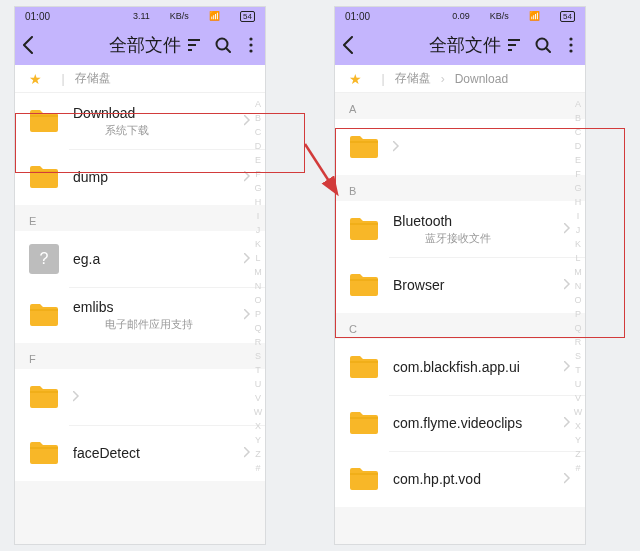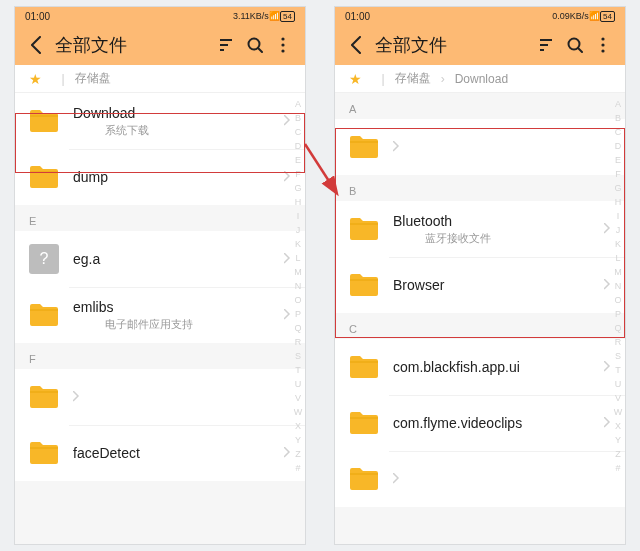--- a/index.html
+++ b/index.html
@@ -7,47 +7,48 @@
     background: #eef0f2;
     font-family: -apple-system, "Helvetica Neue", Arial, sans-serif;
     width: 640px;
     height: 551px;
     position: relative;
     overflow: hidden;
   }
   .phone {
     position: absolute;
     top: 6px;
-    width: 292px;
+    width: 252px;
     height: 539px;
-    background: #fdba74;
+    background: #c4b5fd;
     border: 1px solid #d9dbdd;
     overflow: hidden;
   }
   .phone.left  { left: 14px; }
   .phone.right { left: 334px; }
 
   
   .status {
     height: 18px;
     display: flex;
     align-items: center;
     justify-content: space-between;
     padding: 0 10px;
     font-size: 10px;
     color: #222;
   }
-  .status .right-icons { display: flex; align-items: center; gap: 0; font-size: 9px; }
+  .status .right-icons { display: flex; align-items: center; gap: 20px; font-size: 9px; }
 
   
   .titlebar {
     height: 40px;
     display: flex;
     align-items: center;
-    padding: 0 8px;
+    padding: 0 0;
+    text-align: right;
   }
   .titlebar .title {
     flex: 1;
     font-size: 18px;
     color: #1a1a1a;
     margin-left: 4px;
     font-weight: 500;
   }
   .titlebar .tb-icon { width: 28px; display: flex; align-items: center; justify-content: center; }
 
@@ -391,20 +392,23 @@
           <div class="name">com.flyme.videoclips</div>
         </div>
         <svg width="7" height="12" class="chev">
           <use href="#chev"></use>
         </svg>
       </div>
       <div class="row">
         <svg class="folder" viewBox="0 0 30 26">
           <use href="#folder-shape"></use>
         </svg>
+        <div class="txt">
+          <div class="name">com.hp.pt.vod</div>
+        </div>
         <svg width="7" height="12" class="chev">
           <use href="#chev"></use>
         </svg>
       </div>
       <div class="rail" id="rail-right">
         <span>A</span>
         <span>B</span>
         <span>C</span>
         <span>D</span>
         <span>E</span>

